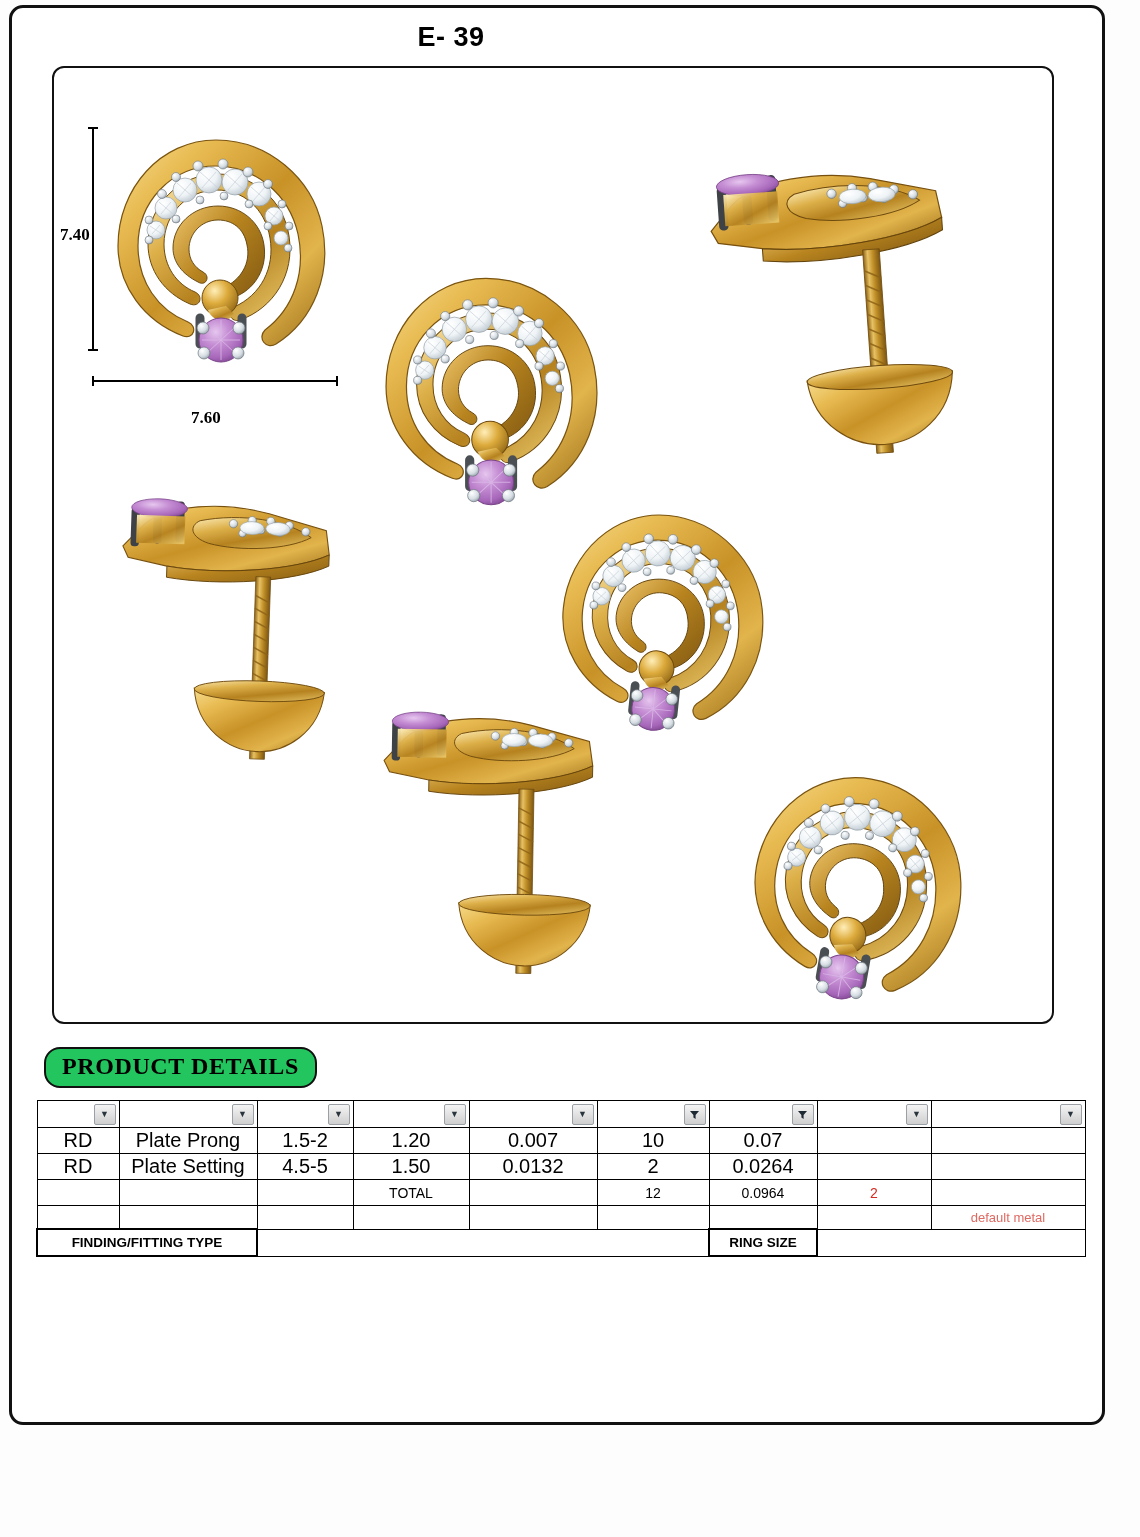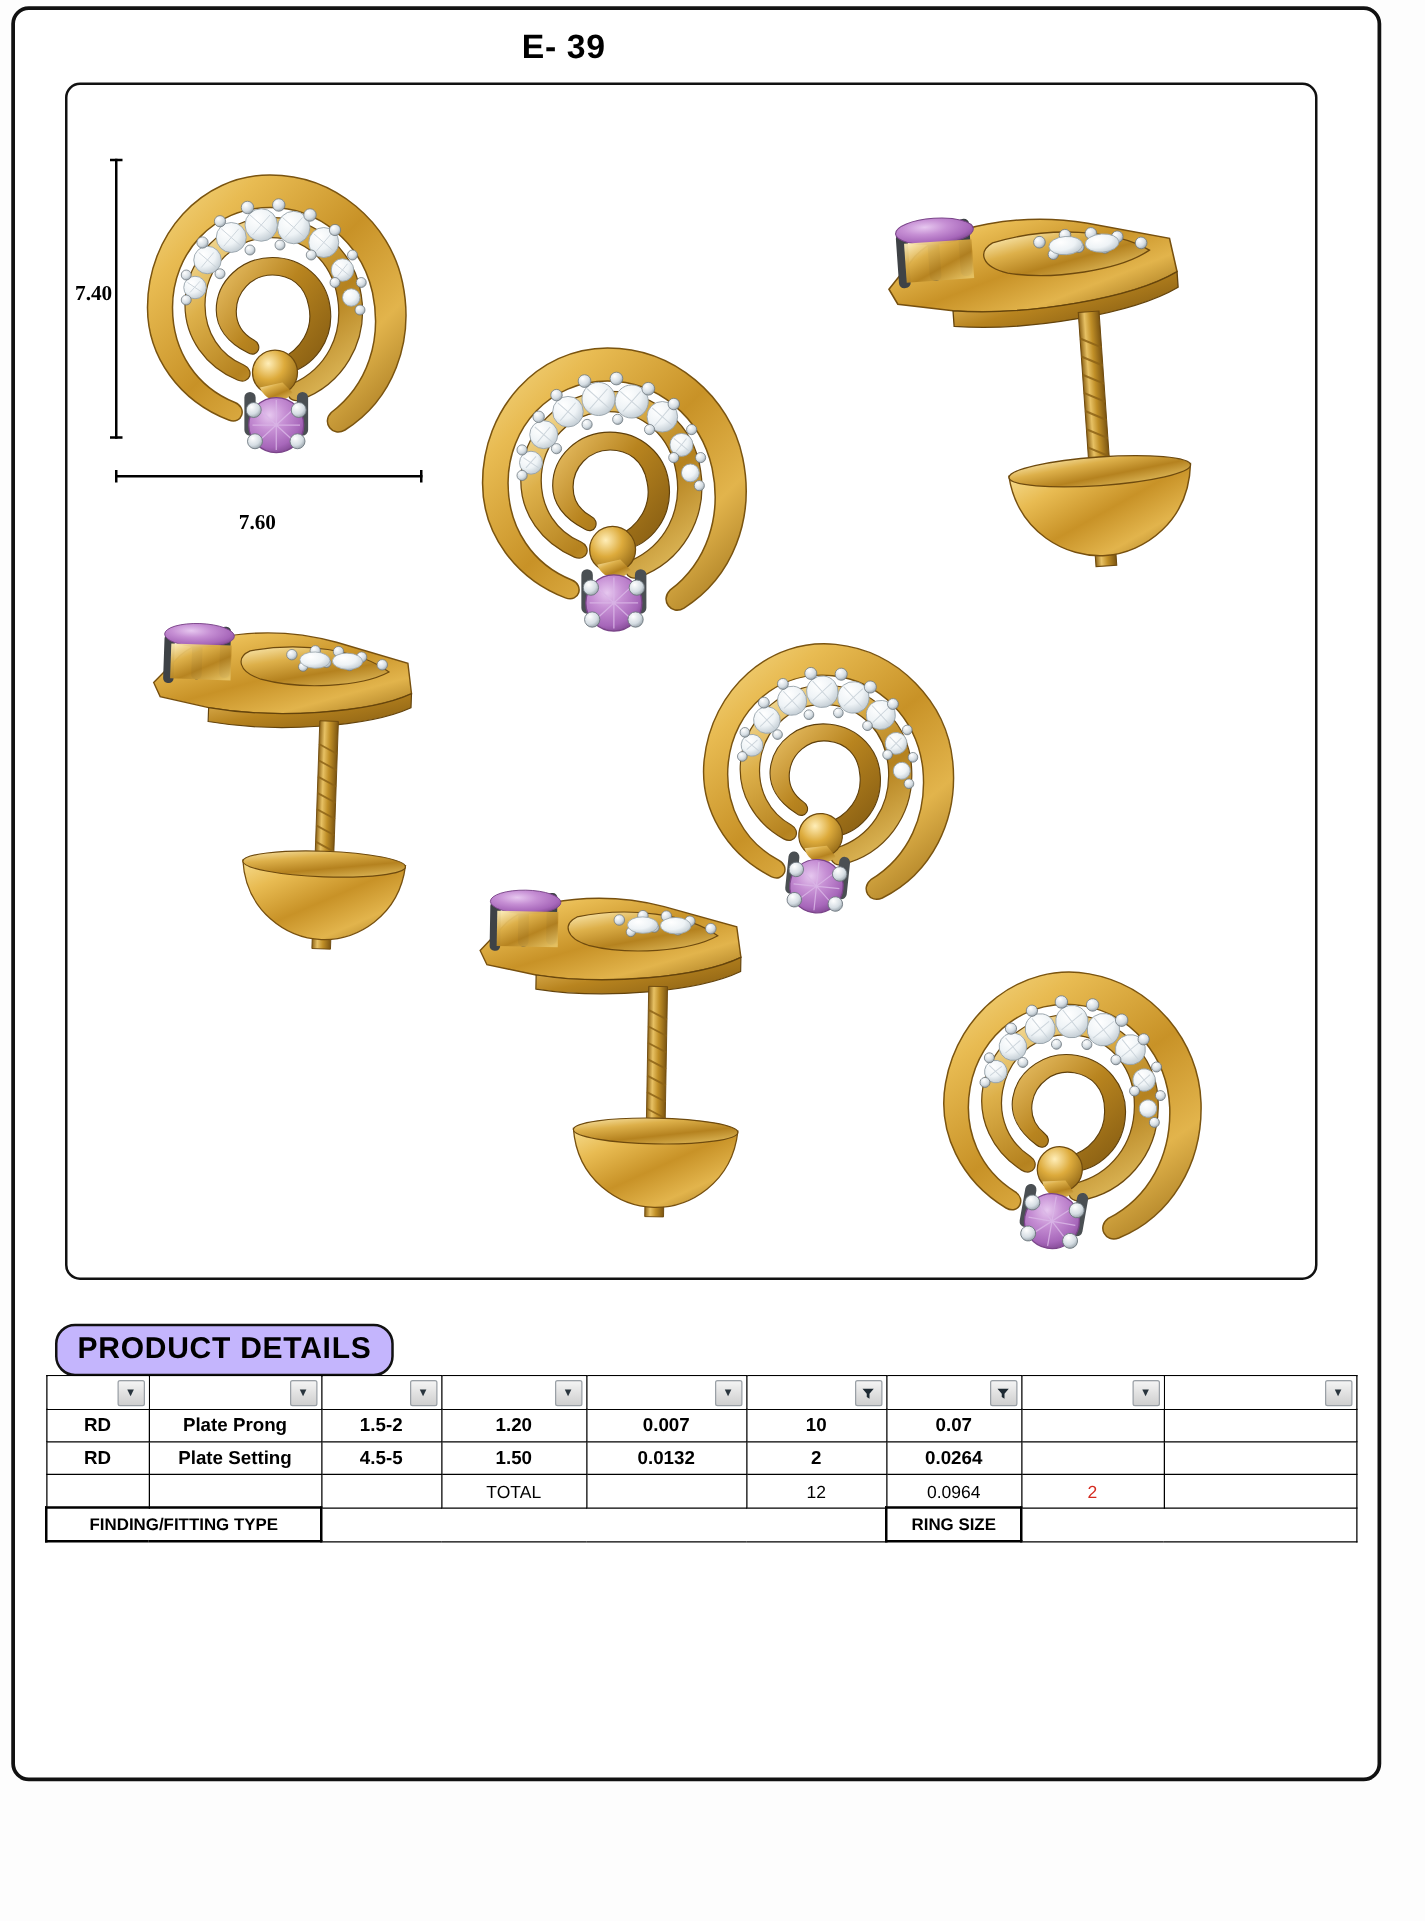--- a/index.html
+++ b/index.html
@@ -51,25 +51,24 @@
   .dim-h-label{
     position:absolute;left:186px;top:372px;font-size:17px;font-weight:bold;
     font-family:"Liberation Serif","DejaVu Serif",serif;color:#000;
     background:#fff;padding:0 5px;z-index:5;margin-top:36px;
   }
   
   .view{position:absolute;}
   
   .pd-badge{
     position:absolute;left:44px;top:1047px;
-    border:2.5px solid #111;border-radius:16px;background:#c4b5fd;
+    border:2.5px solid #111;border-radius:16px;background:#22c55e;
     padding:4px 16px 6px 16px;
     font-size:24px;font-weight:bold;letter-spacing:.6px;color:#000;
-    font-family:Liberation Sans, sans-serif;
-    margin-top:12px;
+    font-family:Liberation Serif, serif;
   }
   
   .tbl-wrap{position:absolute;left:36px;top:1100px;width:1048px;}
   table.spec{
     border-collapse:collapse;width:1048px;table-layout:fixed;
     font-size:13.5px;color:#000;
   }
   table.spec td,table.spec th{
     border:1px solid #000;padding:0;text-align:center;vertical-align:middle;
     background:#fff;
@@ -80,21 +79,21 @@
   }
   .filter-row td{height:26px;border-top:2px solid #000;position:relative;padding:0;}
   .fbtn{
     position:absolute;right:3px;top:3px;width:20px;height:19px;
     background:linear-gradient(#f4f4f4,#cfcfcf);
     border:1px solid #9aa0a6;border-radius:2px;
     display:flex;align-items:center;justify-content:center;
     font-size:9px;color:#29343d;line-height:1;
   }
   .fbtn svg{display:block;}
-  .row-data td{height:25px;font-size:15px;font-weight:bold;}
+  .row-data td{height:25px;font-size:20px;}
   .row-total td{height:25px;font-size:14px;font-weight:normal;}
   .red{color:#d42a1f;}
   .bold{font-weight:bold;}
   .blankrow td{height:22px;border-bottom:2px solid #000;}
   .row-wt td{height:26px;font-size:13.5px;}
   .thickbox{border:2px solid #000 !important;}
   .row-ff td{height:25px;font-size:13.5px;}
   .row-cs td{height:25px;font-size:13.5px;}
   .lft{text-align:left;padding-left:5px;}
   .big{font-size:16px;font-weight:bold;}
@@ -422,20 +421,31 @@
     <td></td>
     <td></td>
     <td>TOTAL</td>
     <td></td>
     <td>12</td>
     <td>0.0964</td>
     <td class="red">2</td>
     <td></td>
   </tr>
 
+  <tr class="blankrow">
+    <td></td>
+    <td></td>
+    <td></td>
+    <td></td>
+    <td></td>
+    <td></td>
+    <td></td>
+    <td></td>
+    <td class="defmetal">default metal</td>
+  </tr>
 
 
   <tr class="row-ff">
     <td class="bold lft thickbox" colspan="2">FINDING/FITTING TYPE</td>
     <td colspan="4"></td>
     <td class="bold thickbox">RING SIZE</td>
     <td colspan="2"></td>
   </tr>
 
 </tbody>

